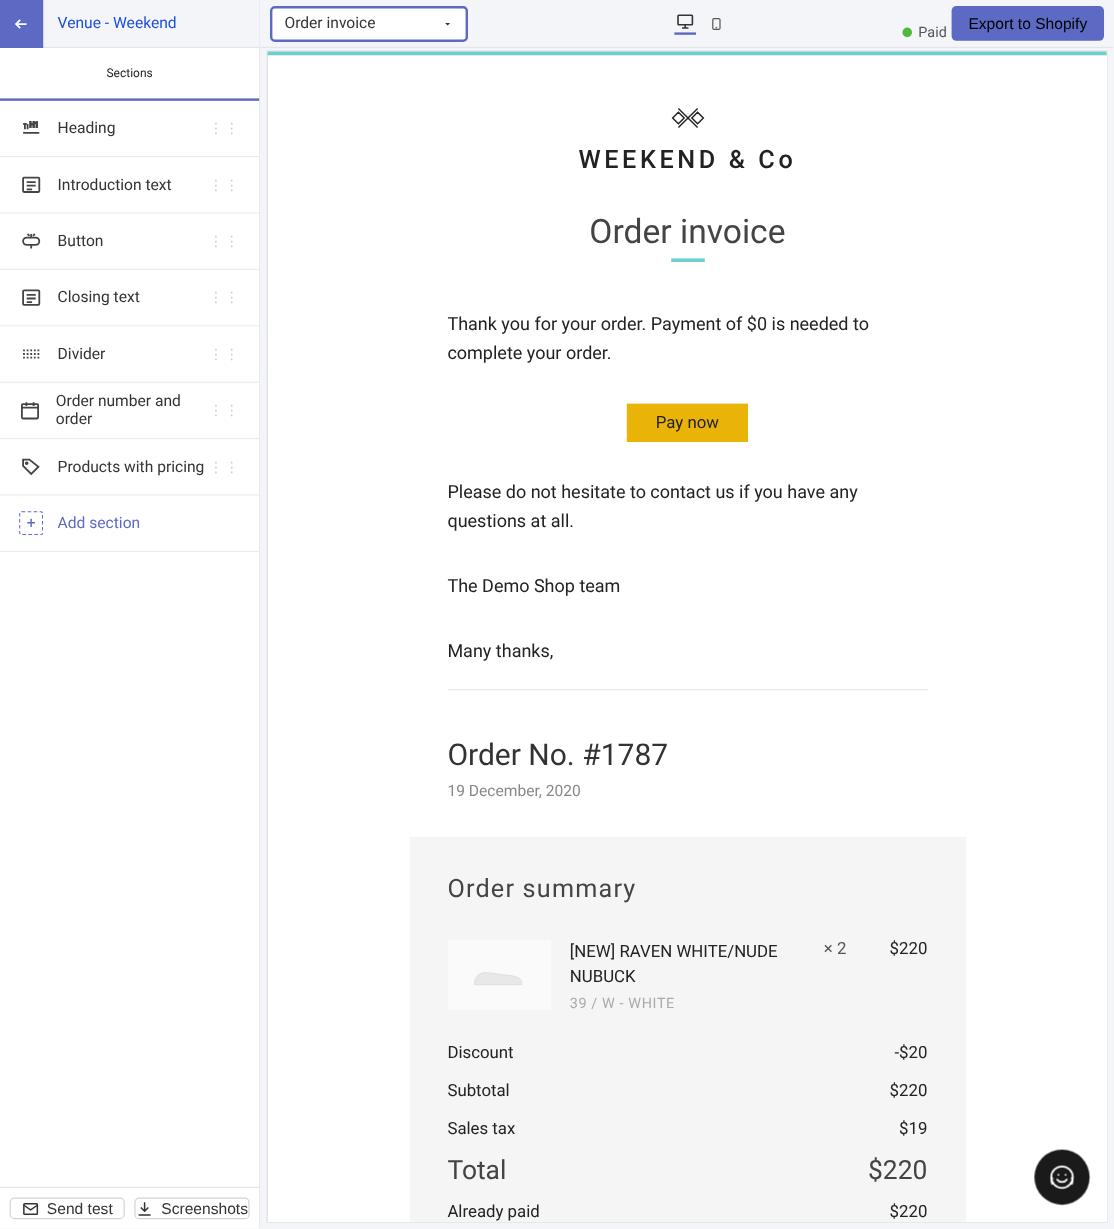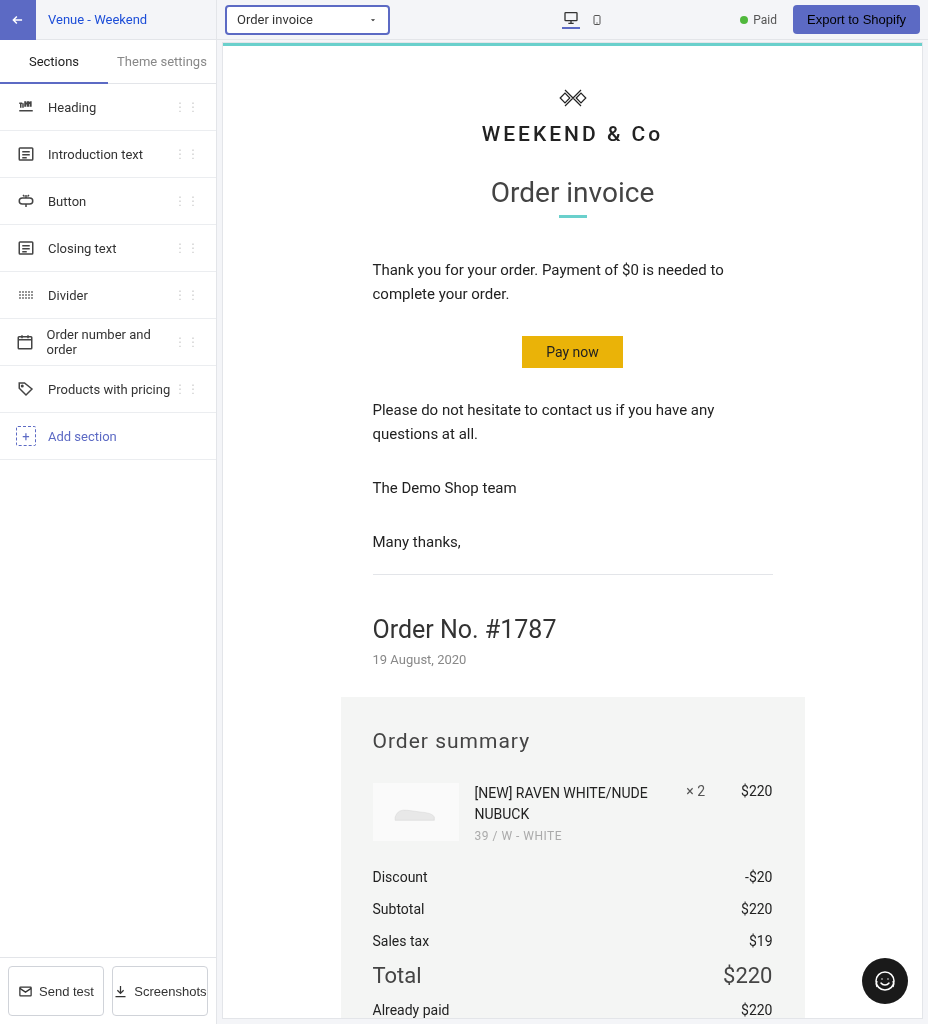--- a/index.html
+++ b/index.html
@@ -7,42 +7,42 @@
 
 .app { display: flex; height: 100%; }
 
 
 .sidebar { width: 217px; background: #fff; display: flex; flex-direction: column; border-right: 1px solid #e3e5e9; }
 .sidebar-header { display: flex; align-items: center; height: 40px; background: #f4f5f8; border-bottom: 1px solid #e3e5e9;}
 .back-btn { width: 36px; height: 40px; background: #5c6ac4; display: flex; align-items: center; justify-content: center; color: #fff; cursor: pointer; }
 .venue-label { padding: 0 12px; font-size: 13px; color: #1d4ed8; }
 
 .tabs { display: flex; height: 44px; border-bottom: 1px solid #e3e5e9; }
-.tab { flex: 1; display: flex; align-items: center; justify-content: center; font-size: 13px; color: #888; cursor: pointer; position: relative; }
+.tab { flex: 1; display: flex; align-items: center; justify-content: center; font-size: 10px; color: #888; cursor: pointer; position: relative; }
 .tab.active { color: #222; }
 .tab.active::after { content:""; position:absolute; bottom:-1px; left:0; right:0; height:2px; background:#5c6ac4; }
 
 .sections-list { flex: 1; overflow-y: auto; }
 .section-item { display: flex; align-items: center; height: 47px; padding: 0 16px; border-bottom: 1px solid #ebedf0; cursor: pointer; color: #333; font-size: 13px; }
 .section-item .icon-box { width: 20px; height: 20px; margin-right: 12px; display:flex; align-items:center; justify-content:center; color:#444;}
 .section-item .drag { margin-left: auto; color: #ccc; font-size: 12px; letter-spacing: 1px;}
 .add-section { color: #5c6ac4; }
 .add-section .icon-box { border: 1.5px dashed #5c6ac4; border-radius: 2px; color:#5c6ac4;}
 
 .sidebar-footer { padding: 8px; display: flex; gap: 8px; border-top: 1px solid #e3e5e9; }
-.footer-btn { flex:1; display:flex; align-items:center; justify-content:center; gap:6px; height: 50px; border:1px solid #d0d3d9; border-radius:4px; font-size:13px; color:#333; background:#fff; cursor:pointer;}
+.footer-btn { flex:1; display:flex; align-items:center; justify-content:center; gap:6px; height: 18px; border:1px solid #d0d3d9; border-radius:4px; font-size:13px; color:#333; background:#fff; cursor:pointer;}
 
 
 .main { flex: 1; display: flex; flex-direction: column; background:#f4f5f8;}
 .topbar { height: 40px; display:flex; align-items:center; padding: 0 8px; background: #f4f5f8; border-bottom: 1px solid #e3e5e9; gap:12px;}
 .template-select { width: 165px; height: 30px; border: 2px solid #5c6ac4; border-radius: 4px; background:#fff; display:flex; align-items:center; padding: 0 10px; font-size:13px; color:#333; justify-content:space-between; cursor:pointer;}
 .viewport-toggle { display:flex; gap:8px; margin-left: 160px;}
 .vp-icon { width: 18px; height:18px; color:#555; cursor:pointer; display:flex; align-items:center; justify-content:center;}
 .vp-icon.active { border-bottom: 2px solid #5c6ac4; padding-bottom:2px; color:#333;}
-.topbar-right { margin-left:auto; display:flex; align-items:center; gap:16px;}
+.topbar-right { margin-left:auto; display:flex; align-items:flex-end; gap:4px;}
 .paid-badge { font-size:12px; color:#555; display:flex; align-items:center; gap:5px;}
 .paid-dot { width:8px; height:8px; border-radius:50%; background:#50b83c;}
 .export-btn { background:#5c6ac4; color:#000000; border:none; border-radius:4px; padding: 7px 14px; font-size:13px; cursor:pointer;}
 
 .preview-wrap { flex:1; padding: 3px 6px 6px 6px; overflow:hidden;}
 .preview-scroll { height: 100%; width:100%; overflow-y: auto; background:#fff; border-top: 3px solid #6ad0cc; box-shadow: 0 0 0 1px #e3e5e9; position:relative;}
 .preview-scroll::-webkit-scrollbar { width:8px;}
 .preview-scroll::-webkit-scrollbar-thumb { background:#c8ccd4; border-radius:4px;}
 .preview-scroll::-webkit-scrollbar-track { background:#f0f1f4;}
 
@@ -85,21 +85,20 @@
       <div class="back-btn">
         <svg width="14" height="14" viewBox="0 0 24 24" fill="none" stroke="white" stroke-width="2.5">
             <path d="M19 12H5M10 6l-6 6 6 6"></path>
           </svg>
       </div>
       <div class="venue-label">Venue - Weekend</div>
     </div>
 
     <div class="tabs">
       <div class="tab active">Sections</div>
-      <div class="tab">Theme settings</div>
     </div>
 
     <div class="sections-list">
       <div class="section-item">
         <span class="icon-box">
             <svg width="18" height="18" viewBox="0 0 24 24" fill="none" stroke="currentColor" stroke-width="2">
               <path d="M3 7h4M3 17h18M5 7v6M8 7L8 13"></path>
               <text x="10" y="10" font-size="8" fill="currentColor">H1</text>
             </svg>
           </span>
@@ -233,21 +232,21 @@
           </div>
           <h1 class="email-title">Order invoice</h1>
           <div class="title-underline"></div>
           <p class="intro-text">Thank you for your order. Payment of $0 is needed to complete your order.</p>
           <div class="pay-btn">Pay now</div>
           <p class="closing-text">Please do not hesitate to contact us if you have any questions at all.</p>
           <p class="closing-text">The Demo Shop team</p>
           <p class="closing-text" style="margin-bottom:2px">Many thanks,</p>
           <hr class="divider-line">
           <h2 class="order-no">Order No. #1787</h2>
-          <p class="order-date">19 August, 2020</p>
+          <p class="order-date">19 December, 2020</p>
 
           <div class="summary-box">
             <h3 class="summary-title">Order summary</h3>
             <div class="product-row">
               <div class="product-img">
                 <svg width="50" height="24" viewBox="0 0 60 28">
                     <path d="M5 20 Q8 10 20 12 L35 14 Q50 15 52 20 L52 24 L5 24 Z" fill="#e8e8e8" stroke="#d0d0d0" stroke-width="0.5"></path>
                   </svg>
               </div>
               <div class="product-info">

